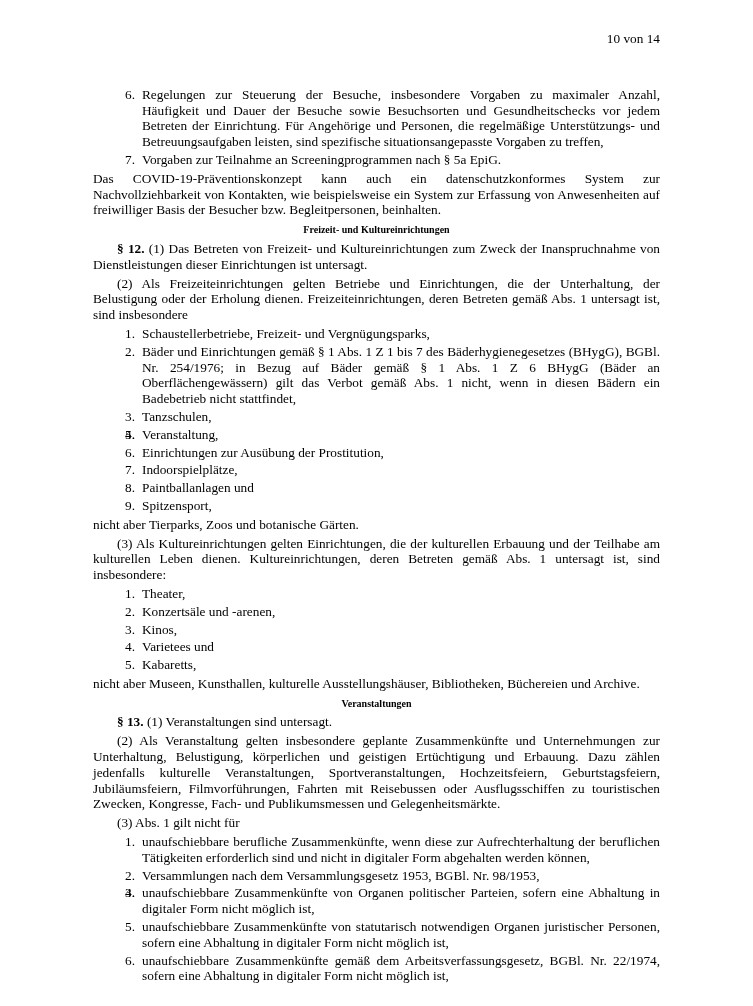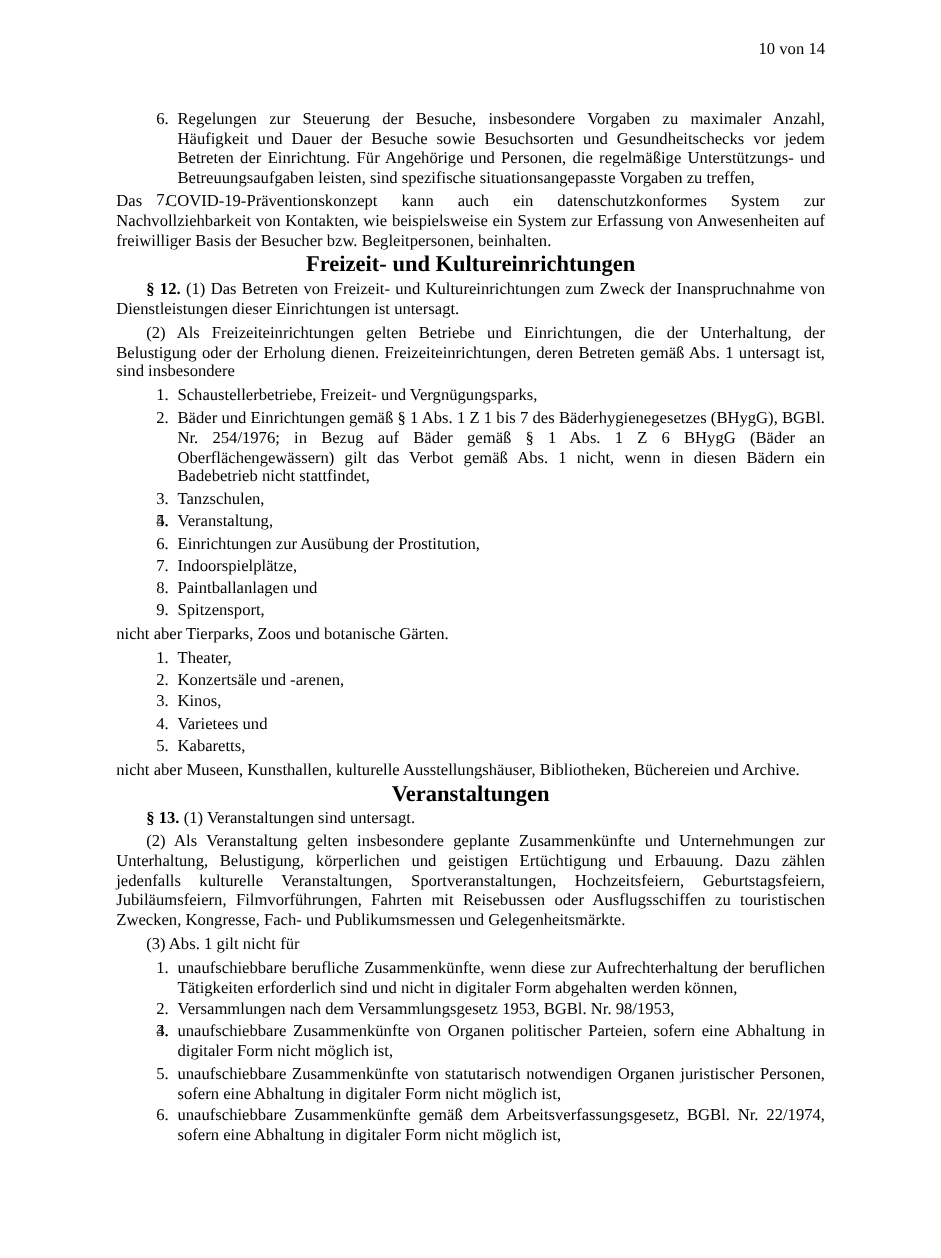--- a/index.html
+++ b/index.html
@@ -32,21 +32,21 @@
   .para {
     margin: 3px 0 0 0;
     text-indent: 24px;
     text-align: justify;
   }
   .para.flush {
     text-indent: 0;
   }
   .heading {
     margin: 4px 0 2px 0;
-    font-size: 18px;
+    font-size: 10px;
     font-weight: bold;
     text-align: center;
   }
   .list {
     margin-top: 3px;
   }
   .li {
     position: relative;
     margin: 2px 0 0 49px;
     text-align: justify;
@@ -69,20 +69,21 @@
 
     <div class="pagenum">10 von 14</div>
 
     <div class="list">
       <div class="li">
         <span class="num">6.</span>
         <span>Regelungen zur Steuerung der Besuche, insbesondere Vorgaben zu maximaler Anzahl, Häufigkeit und Dauer der Besuche sowie Besuchsorten und Gesundheitschecks vor jedem Betreten der Einrichtung. Für Angehörige und Personen, die regelmäßige Unterstützungs- und Betreuungsaufgaben leisten, sind spezifische situationsangepasste Vorgaben zu treffen,</span>
       </div>
       <div class="li">
         <span class="num">7.</span>
+        <span>Vorgaben zur Teilnahme an Screeningprogrammen nach § 5a EpiG.</span>
       </div>
     </div>
 
     <p class="para flush">Das COVID-19-Präventionskonzept kann auch ein datenschutzkonformes System zur Nachvollziehbarkeit von Kontakten, wie beispielsweise ein System zur Erfassung von Anwesenheiten auf freiwilliger Basis der Besucher bzw. Begleitpersonen, beinhalten.</p>
 
     <div class="heading">Freizeit- und Kultureinrichtungen</div>
 
     <p class="para">
       <span class="b">§ 12.</span>
       <span>(1) Das Betreten von Freizeit- und Kultureinrichtungen zum Zweck der Inanspruchnahme von Dienstleistungen dieser Einrichtungen ist untersagt.</span>
@@ -123,20 +124,21 @@
         <span>Paintballanlagen und</span>
       </div>
       <div class="li">
         <span class="num">9.</span>
         <span>Spitzensport,</span>
       </div>
     </div>
 
     <p class="para flush">nicht aber Tierparks, Zoos und botanische Gärten.</p>
 
+    <p class="para">(3) Als Kultureinrichtungen gelten Einrichtungen, die der kulturellen Erbauung und der Teilhabe am kulturellen Leben dienen. Kultureinrichtungen, deren Betreten gemäß Abs. 1 untersagt ist, sind insbesondere:</p>
 
     <div class="list">
       <div class="li">
         <span class="num">1.</span>
         <span>Theater,</span>
       </div>
       <div class="li">
         <span class="num">2.</span>
         <span>Konzertsäle und -arenen,</span>
       </div>

